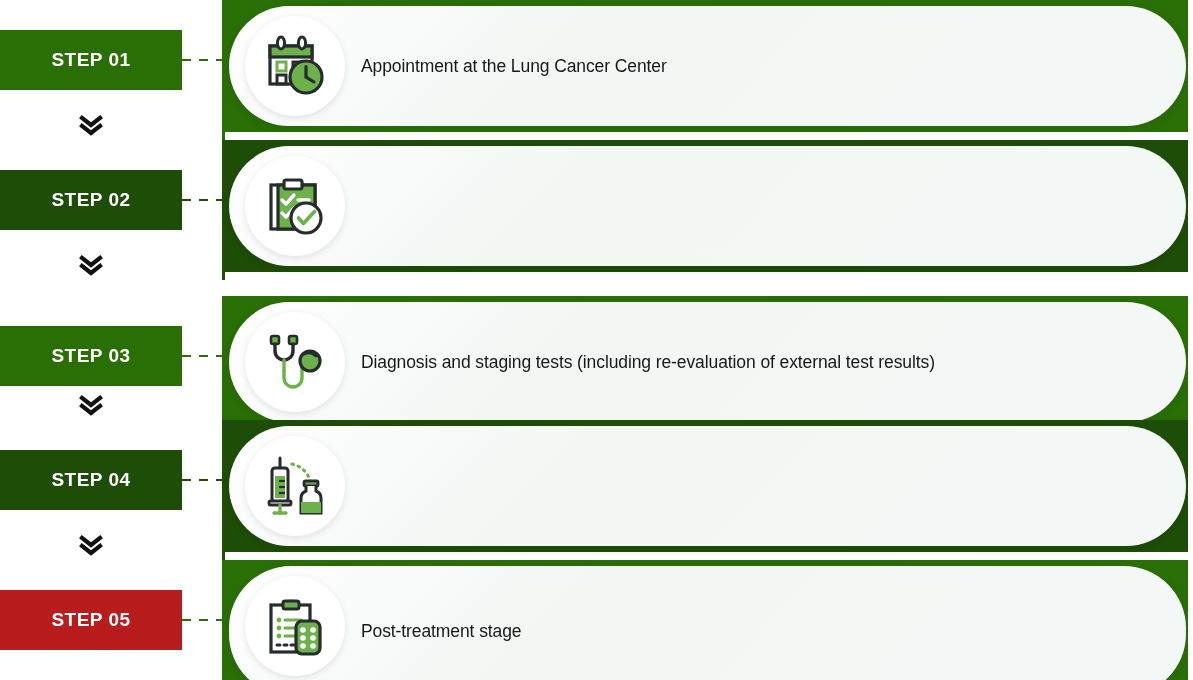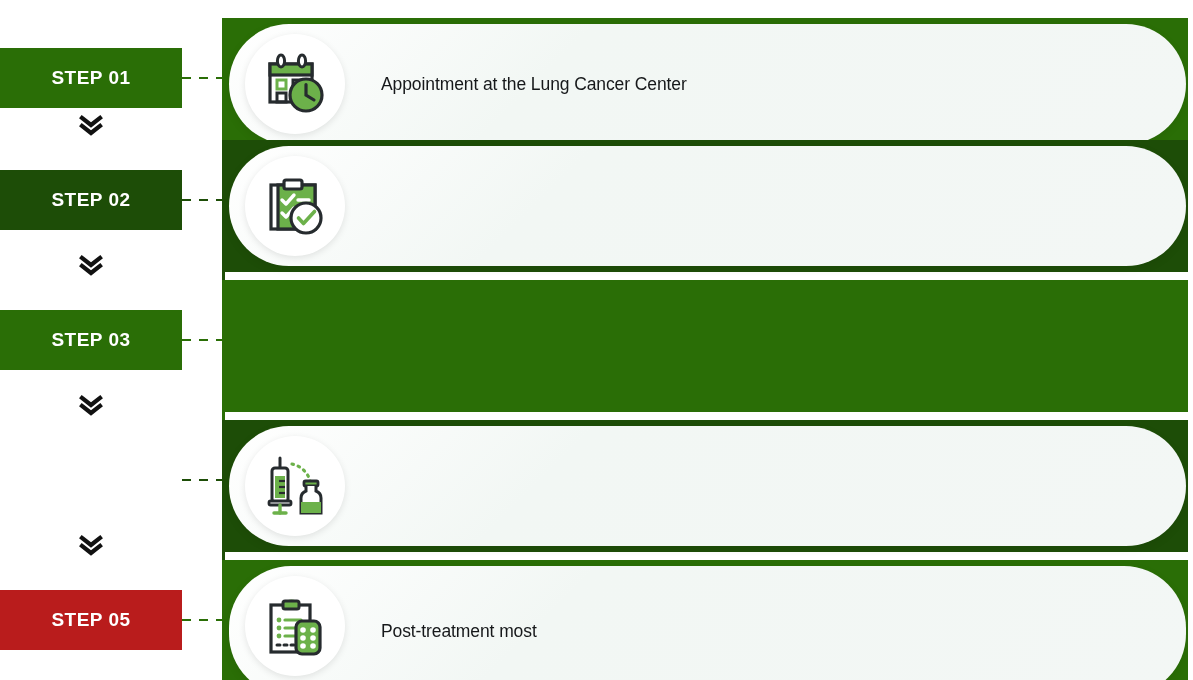--- a/index.html
+++ b/index.html
@@ -108,21 +108,20 @@
 
   .card-text {
     position: absolute;
     left: 132px;
     right: 28px;
     color: #16181a;
     font-size: 17.5px;
     line-height: 29px;
     letter-spacing: -0.1px;
     white-space: pre-line;
-    margin-left: 20px;
   }
 
   
   .chevrons {
     position: absolute;
     left: 0;
     width: 182px;
     height: 40px;
     display: flex;
     align-items: center;
@@ -130,21 +129,21 @@
   }
 
   
   .step-row.clipped .band { height: 140px; }
   .step-row.clipped .card { height: 130px; }
 </style>
 </head>
 <body>
 
 <div id="flow">
-    <div class="step-row" style="top: 18px;">
+    <div class="step-row" style="top: 0px;">
     <div class="band" style="background:#2a6e06"></div>
     <div class="rail" style="background:#2a6e06"></div>
     <div class="badge" style="background:#2a6e06">
       <span>STEP 01</span>
     </div>
     <div class="connector" style="background-image:linear-gradient(to right, #2a6e06 0 9px, transparent 9px 17px)"></div>
     <div class="card">
       <div class="icon-disc">
     <svg width="64" height="64" viewBox="0 0 64 64">
       <rect x="7" y="12" width="42" height="38" fill="#fff" stroke="#262b2e" stroke-width="3.2"></rect>
@@ -189,37 +188,54 @@
     </svg>
         </div>
     </div>
     </div>
     <div class="chevrons" style="top: 245px;">
   <svg width="26" height="26" viewBox="0 0 26 26">
     <path d="M4 6 L13 13 L22 6" fill="none" stroke="#111" stroke-width="4.2" stroke-linecap="square"></path>
     <path d="M4 14 L13 21 L22 14" fill="none" stroke="#111" stroke-width="4.2" stroke-linecap="square"></path>
   </svg>
     </div>
-    <div class="step-row" style="top: 280px; border-radius: 10px;">
+    <div class="step-row" style="top: 296px; border-radius: 10px;">
     <div class="band" style="background:#2a6e06"></div>
     <div class="rail" style="background:#2a6e06"></div>
     <div class="badge" style="background:#2a6e06">
       <span>STEP 03</span>
     </div>
     <div class="connector" style="background-image:linear-gradient(to right, #2a6e06 0 9px, transparent 9px 17px)"></div>
+    <div class="card">
+      <div class="icon-disc">
+    <svg width="64" height="64" viewBox="0 0 64 64">
+      <rect x="8" y="6" width="8" height="8" rx="2" fill="#6cb14a" stroke="#262b2e" stroke-width="2.6"></rect>
+      <rect x="26" y="6" width="8" height="8" rx="2" fill="#6cb14a" stroke="#262b2e" stroke-width="2.6"></rect>
+      <path d="M12 14 v7 a9 9 0 0 0 9 9 a9 9 0 0 0 9 -9 v-7" fill="none" stroke="#262b2e" stroke-width="3.4" stroke-linecap="round"></path>
+      <path d="M21 30 v11" fill="none" stroke="#6cb14a" stroke-width="3.4" stroke-linecap="round"></path>
+      <path d="M21 41 v7 a9 9 0 0 0 9 9 a9 9 0 0 0 9 -9 v-14" fill="none" stroke="#6cb14a" stroke-width="3.4" stroke-linecap="round"></path>
+      <circle cx="47" cy="31" r="10" fill="#6cb14a" stroke="#262b2e" stroke-width="3.2"></circle>
+      <path d="M41 24 a10 10 0 0 1 12 2" fill="none" stroke="#262b2e" stroke-width="3" stroke-linecap="round"></path>
+    </svg>
+        </div>
+      <div class="card-text">Diagnosis and staging tests (including re-evaluation of external test results)</div>
+    </div>
     </div>
     <div class="chevrons" style="top: 385px;">
   <svg width="26" height="26" viewBox="0 0 26 26">
     <path d="M4 6 L13 13 L22 6" fill="none" stroke="#111" stroke-width="4.2" stroke-linecap="square"></path>
     <path d="M4 14 L13 21 L22 14" fill="none" stroke="#111" stroke-width="4.2" stroke-linecap="square"></path>
   </svg>
     </div>
     <div class="step-row" style="top: 420px;">
     <div class="band" style="background:#1d4d07"></div>
     <div class="rail" style="background:#1d4d07"></div>
+    <div class="badge" style="background:#1d4d07">
+      <span>STEP 04</span>
+    </div>
     <div class="connector" style="background-image:linear-gradient(to right, #1d4d07 0 9px, transparent 9px 17px)"></div>
     <div class="card">
       <div class="icon-disc">
     <svg width="64" height="64" viewBox="0 0 64 64">
       <line x1="17" y1="4" x2="17" y2="14" stroke="#262b2e" stroke-width="3" stroke-linecap="round"></line>
       <rect x="9" y="14" width="16" height="34" rx="3" fill="#fff" stroke="#262b2e" stroke-width="3"></rect>
       <rect x="12" y="22" width="10" height="22" fill="#6cb14a"></rect>
       <line x1="16" y1="27" x2="22" y2="27" stroke="#262b2e" stroke-width="2.2"></line>
       <line x1="16" y1="33" x2="22" y2="33" stroke="#262b2e" stroke-width="2.2"></line>
       <line x1="16" y1="39" x2="22" y2="39" stroke="#262b2e" stroke-width="2.2"></line>
@@ -264,16 +280,16 @@
       <line x1="28" y1="51" x2="31" y2="51" stroke="#262b2e" stroke-width="3" stroke-linecap="round"></line>
       <rect x="33" y="27" width="24" height="33" rx="6" fill="#6cb14a" stroke="#262b2e" stroke-width="3.2"></rect>
       <circle cx="40" cy="36" r="2.8" fill="#fff"></circle>
             <circle cx="50" cy="36" r="2.8" fill="#fff"></circle>
       <circle cx="40" cy="44" r="2.8" fill="#fff"></circle>
             <circle cx="50" cy="44" r="2.8" fill="#fff"></circle>
       <circle cx="40" cy="52" r="2.8" fill="#fff"></circle>
             <circle cx="50" cy="52" r="2.8" fill="#fff"></circle>
     </svg>
         </div>
-      <div class="card-text">Post-treatment most</div>
+      <div class="card-text">Post-treatment stage</div>
     </div>
     </div>
   </div>
 
 </body></html>

